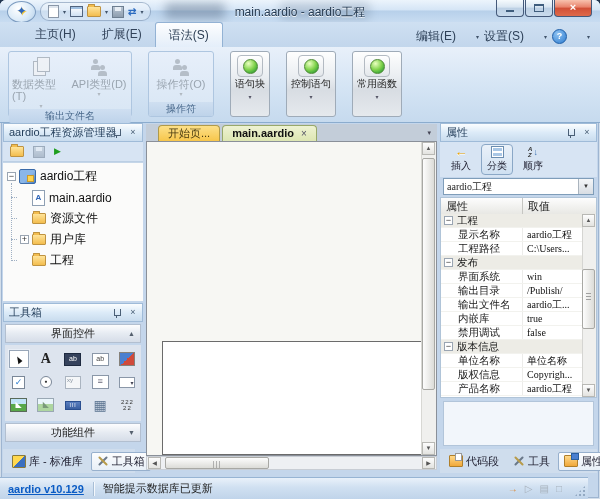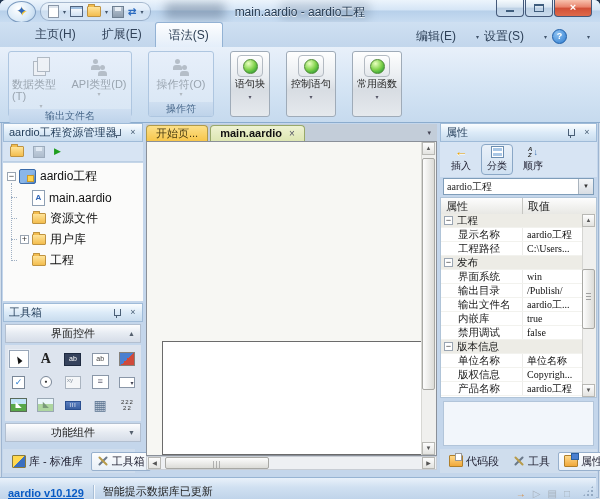--- a/index.html
+++ b/index.html
@@ -133,21 +133,21 @@
   .i-tools{width:12px;height:12px;position:relative;}
   .i-tools::before,.i-tools::after{content:"";position:absolute;left:5px;top:0;width:2px;height:12px;border-radius:1px;}
   .i-tools::before{transform:rotate(45deg);background:#6a7889;}
   .i-tools::after{transform:rotate(-45deg);background:#b89b4a;}
   .i-snip{width:12px;height:10px;background:linear-gradient(#ffd98a,#f0a83a);border:1px solid #b07f2a;border-radius:1px;position:relative;}
   .i-snip::after{content:"";position:absolute;right:0;top:-3px;width:5px;height:6px;background:#fff;border:1px solid #999;}
   .i-prop{width:12px;height:10px;background:linear-gradient(#ffd98a,#f0a83a);border:1px solid #b07f2a;border-radius:1px;position:relative;}
   .i-prop::after{content:"";position:absolute;right:-2px;top:-3px;width:6px;height:5px;background:#4a7fd0;border:1px solid #2a5fa0;}
 
   
-  #edit-tabbar{position:absolute;top:124px;left:146px;width:291px;height:17px;background:#c3cdd9;display:flex;align-items:flex-end;padding-left:0;box-sizing:border-box;}
+  #edit-tabbar{position:absolute;top:124px;left:146px;width:291px;height:17px;background:#c3cdd9;display:flex;align-items:flex-end;padding-left:12px;box-sizing:border-box;}
   .etab{height:16px;line-height:15px;font-size:11px;padding:0 9px;border:1px solid #b09a4a;border-bottom:none;border-radius:4px 4px 0 0;
     background:linear-gradient(#fce089,#f7c64b);color:#4a3c10;margin-right:2px;white-space:nowrap;box-sizing:border-box;}
   .etab.active{background:linear-gradient(#eef2d2,#dde6b2);border-color:#98a86a;color:#111;font-weight:bold;display:flex;align-items:center;gap:7px;}
   .etab-close{font-size:10px;color:#556;font-weight:normal;line-height:10px;}
   .etabbar-dd{margin-left:auto;margin-right:6px;font-size:7px;color:#445;align-self:center;}
   #editor{position:absolute;top:141px;left:146px;width:291px;height:315px;background:#f7f7f3;border:1px solid #8a9099;box-sizing:border-box;}
   #vscroll{position:absolute;top:0;right:0;width:14px;bottom:0;background:#f0f0ee;border-left:1px solid #d8d8d4;}
   .sbtn{position:absolute;width:13px;height:13px;background:linear-gradient(#fdfdfd,#e3e3e0);border:1px solid #b8b8b4;box-sizing:border-box;font-size:6px;text-align:center;line-height:11px;color:#555;}
   #vs-up{top:0;left:0;} #vs-down{bottom:0;left:0;}
   #vs-thumb{position:absolute;left:0;top:16px;height:232px;width:13px;background:linear-gradient(90deg,#fdfdfd,#dcdcd8);border:1px solid #a8a8a4;border-radius:2px;box-sizing:border-box;}
@@ -184,22 +184,22 @@
   .prow.cat{background:#edece6;}
   .prow.cat .pname{width:100%;padding-left:3px;border-right:none;display:flex;align-items:center;gap:4px;color:#222;}
   .cat-exp{flex:none;width:9px;height:9px;border:1px solid #9aa5b2;background:#fff;font-size:9px;line-height:7px;text-align:center;color:#333;box-sizing:border-box;}
   #grid-scroll{position:absolute;top:16px;right:0;bottom:0;width:13px;background:#f0f0ee;border-left:1px solid #d5d5d2;}
   #gs-up{top:0;left:-1px;width:13px;} #gs-down{bottom:0;left:-1px;width:13px;}
   #gs-thumb{position:absolute;left:-1px;top:55px;width:13px;height:60px;background:linear-gradient(90deg,#fdfdfd,#dcdcd8);border:1px solid #a8a8a4;border-radius:2px;box-sizing:border-box;}
   #gs-thumb::after{content:"";position:absolute;left:3px;right:3px;top:26px;height:1px;background:#a0a0a0;box-shadow:0 3px 0 #a0a0a0,0 -3px 0 #a0a0a0;}
   #props-desc{position:absolute;top:401px;left:443px;width:151px;height:45px;background:#f2f6fb;border:1px solid #b2c5da;box-sizing:border-box;}
 
   
-  #statusbar{position:absolute;left:0;right:4px;bottom:0;height:21px;background:linear-gradient(#e9f1fa,#d0e0f1 45%,#c0d4ea);
-    border-top:1px solid #97b4d3;display:flex;align-items:flex-end;font-size:11px;}
+  #statusbar{position:absolute;left:0;right:12px;bottom:0;height:21px;background:linear-gradient(#e9f1fa,#d0e0f1 45%,#c0d4ea);
+    border-top:1px solid #97b4d3;display:flex;align-items:center;font-size:11px;}
   #st-version{color:#0a5bc4;text-decoration:underline;margin-left:8px;font-weight:bold;}
   .st-sep{width:1px;height:14px;background:#a8bed6;margin:0 9px;box-shadow:1px 0 0 rgba(255,255,255,.8);}
   #st-msg{color:#222;}
   #st-icons{margin-left:auto;display:flex;gap:7px;margin-right:26px;align-items:center;}
   .st-ic{font-size:10px;color:#a8b2bd;line-height:10px;}
   .st-ic.arrow{color:#d98a3a;}
   #grip{position:absolute;right:2px;bottom:2px;width:12px;height:12px;
     background-image:radial-gradient(circle,#93a9c2 1.2px,transparent 1.4px);background-size:4px 4px;background-position:bottom right;
     clip-path:polygon(100% 0,100% 100%,0 100%);}
 </style>

